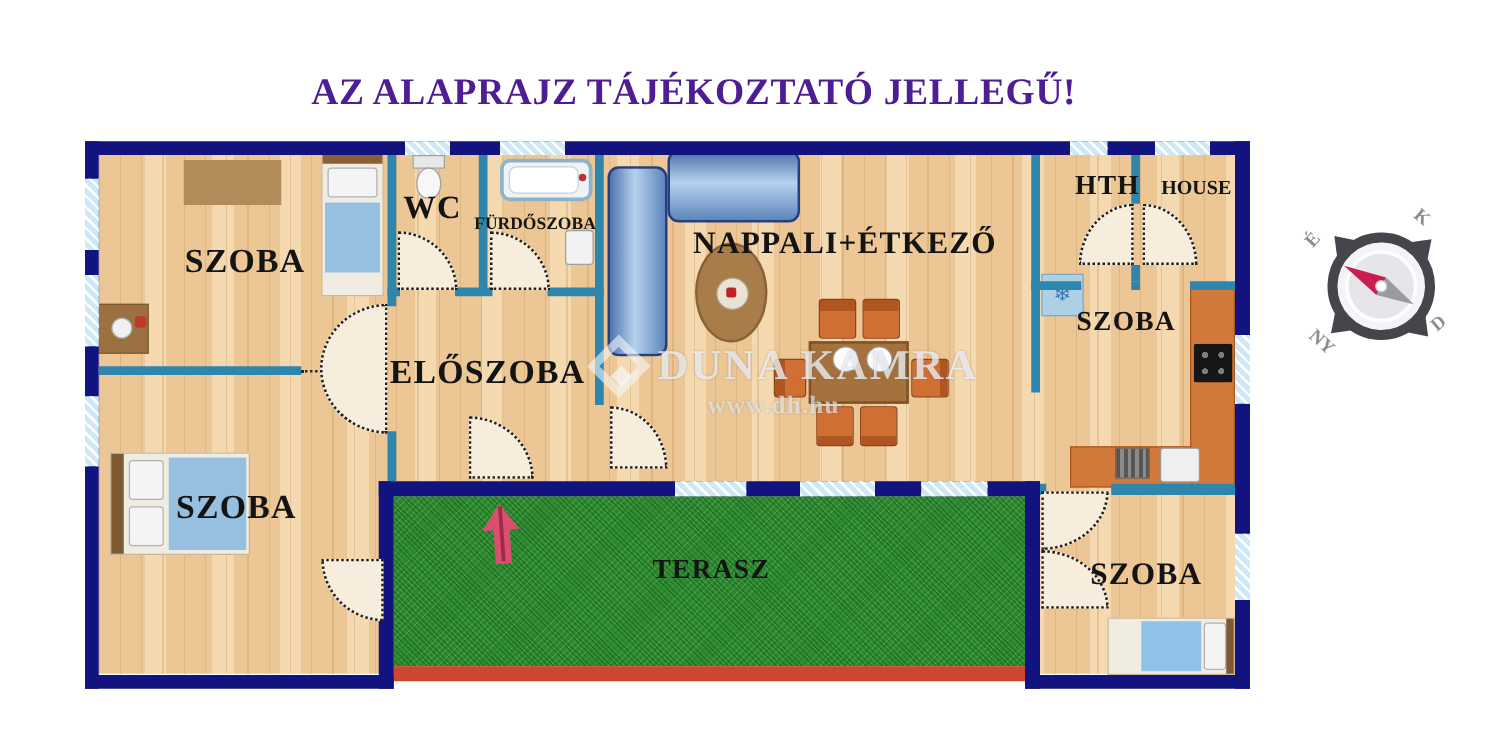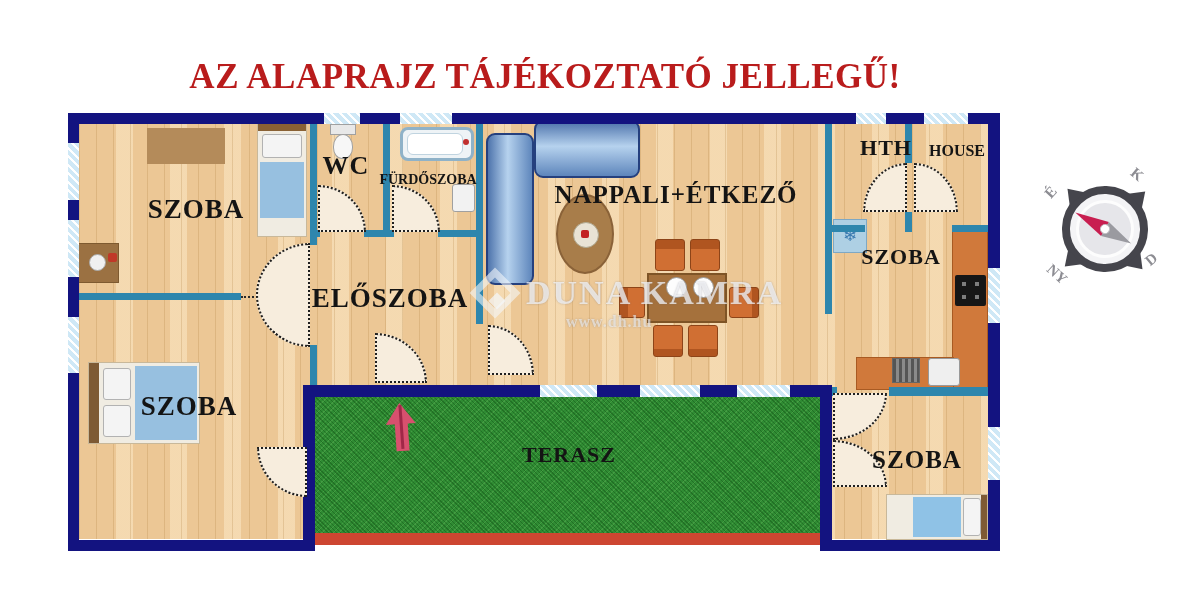--- a/index.html
+++ b/index.html
@@ -24,22 +24,22 @@
   .sofa{border:2px solid #25407e;border-radius:9px;box-sizing:border-box}
   .chair{background:linear-gradient(#b05520 0 9px,#d06f33 9px);border:1px solid #8d4418;
          border-radius:3px;box-sizing:border-box}
   .pillow{background:#f4f4f4;border:1px solid #b2b2b2;border-radius:3px;box-sizing:border-box}
   .counter{background:#d0793b;border:1px solid #a85a22;box-sizing:border-box}
   .dash{border-top:2px dotted #2a2a2a}
   .cpt{width:0;height:0}
   .cletter{color:#8d8d93;font-weight:bold;font-size:15px;z-index:60}
   .wm{color:rgba(248,250,252,.72);font-weight:bold;z-index:50;
       text-shadow:0 0 2px rgba(110,110,125,.45);white-space:nowrap}
-  #title{left:60px;top:57px;width:970px;text-align:center;font-weight:bold;
-         font-size:35px;color:#b91c1c;letter-spacing:.5px}
+  #title{left:70px;top:57px;width:970px;text-align:center;font-weight:bold;
+         font-size:30px;color:#4c1d95;letter-spacing:.5px}
 </style>
 </head>
 <body>
 
 <div id="title" class="a">AZ ALAPRAJZ TÁJÉKOZTATÓ JELLEGŰ!</div>
 
 <div class="a floor" style="left:79px;top:124px;width:909px;height:415px"></div>
 
 <div class="a terasz-bg" style="left:315px;top:397px;width:505px;height:136px"></div>
 <div class="a" style="left:315px;top:533px;width:505px;height:12px;background:#cd4631"></div>
@@ -169,21 +169,21 @@
 <div class="a lbl" style="left:390px;top:298px;font-size:27px">ELŐSZOBA</div>
 <div class="a lbl" style="left:189px;top:406px;font-size:27px">SZOBA</div>
 <div class="a lbl" style="left:569px;top:455px;font-size:22px">TERASZ</div>
 <div class="a lbl" style="left:917px;top:460px;font-size:25px">SZOBA</div>
 
 <div class="a" style="left:470px;top:268px;width:54px;height:54px;z-index:50">
   <div class="a" style="left:7px;top:7px;width:36px;height:36px;border:7px solid rgba(244,246,250,.6);transform:rotate(45deg);box-sizing:border-box"></div>
   <div class="a" style="left:21px;top:27px;width:12px;height:12px;background:rgba(244,246,250,.72);transform:rotate(45deg)"></div>
 </div>
 <div class="a wm" style="left:526px;top:274px;font-size:34px;letter-spacing:2px">DUNA KAMRA</div>
-<div class="a wm" style="left:566px;top:313px;font-size:16px;letter-spacing:1px;color:rgba(248,250,252,.58)">www.dh.hu</div>
+<div class="a wm" style="left:566px;top:313px;font-size:20px;letter-spacing:1px;color:rgba(248,250,252,.58)">www.dh.hu</div>
 
 <div class="a" style="left:1052px;top:176px;width:106px;height:106px;transform:rotate(-43deg);z-index:60">
   <div class="a" style="left:10px;top:10px;width:86px;height:86px;border:8px solid #45454c;border-radius:50%;background:#f4f4f6;box-sizing:border-box"></div>
   <div class="a" style="left:24px;top:24px;width:58px;height:58px;border-radius:50%;background:#e6e6ea;border:3px solid #fdfdfd;box-sizing:border-box"></div>
   <div class="a cpt" style="left:43px;top:-2px;border-left:10px solid rgba(0,0,0,0);border-right:10px solid rgba(0,0,0,0);border-bottom:14px solid #45454c"></div>
   <div class="a cpt" style="left:43px;top:94px;border-left:10px solid rgba(0,0,0,0);border-right:10px solid rgba(0,0,0,0);border-top:14px solid #45454c"></div>
   <div class="a cpt" style="left:-2px;top:43px;border-top:10px solid rgba(0,0,0,0);border-bottom:10px solid rgba(0,0,0,0);border-right:14px solid #45454c"></div>
   <div class="a cpt" style="left:94px;top:43px;border-top:10px solid rgba(0,0,0,0);border-bottom:10px solid rgba(0,0,0,0);border-left:14px solid #45454c"></div>
   <div class="a" style="left:0;top:0;width:106px;height:106px;transform:rotate(-18deg)">
     <div class="a cpt" style="left:45px;top:19px;border-left:8px solid rgba(0,0,0,0);border-right:8px solid rgba(0,0,0,0);border-bottom:34px solid #c81e50"></div>

